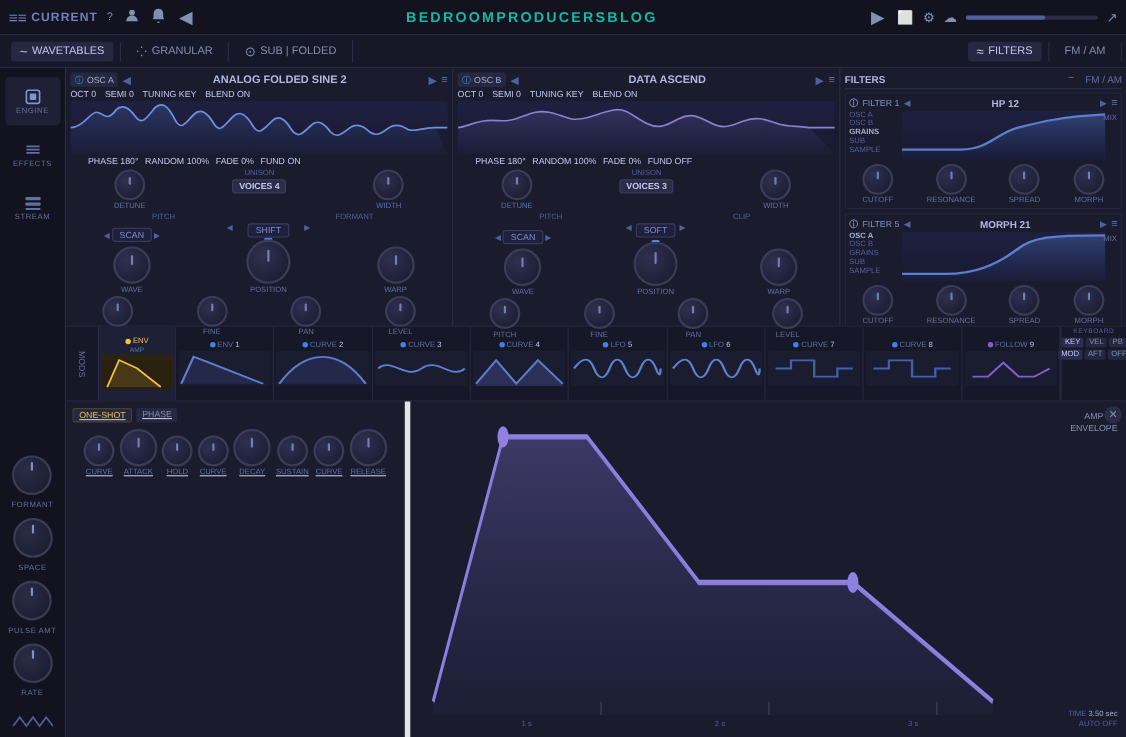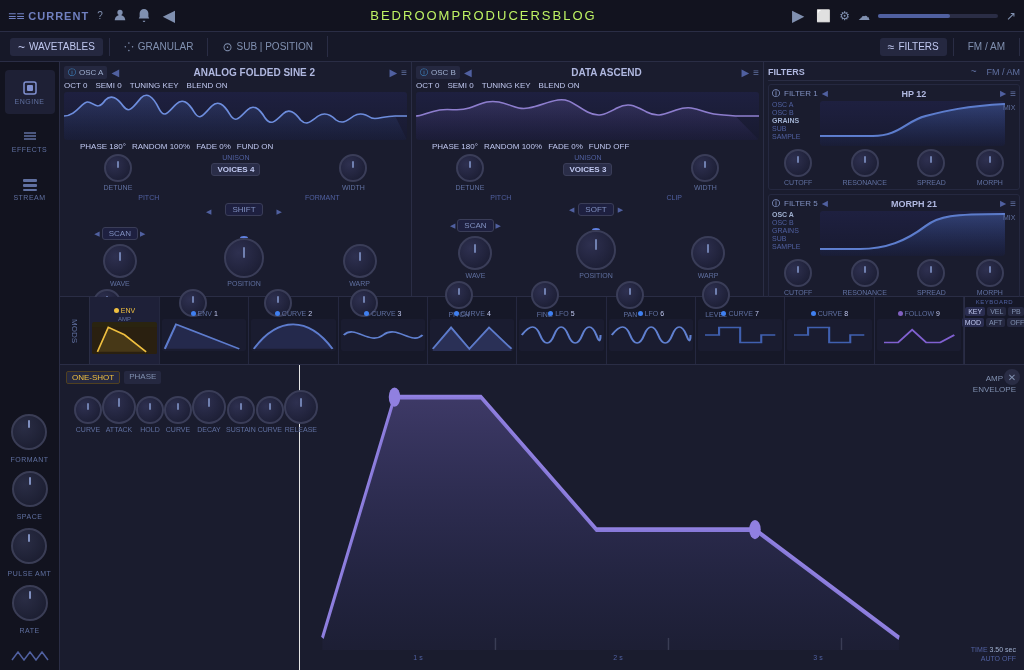--- a/index.html
+++ b/index.html
@@ -22,22 +22,22 @@
       padding: 0 8px;
       border-bottom: 1px solid #2a2d45;
       gap: 8px;
     }
     .top-bar-logo {
       display: flex; align-items: center; gap: 4px;
       color: #a0a8d0; font-size: 11px; font-weight: bold;
     }
     .top-bar-logo span { color: #7080c0; font-size: 14px; }
     .top-bar-center {
-      flex: 1; text-align: center; font-size: 13px; font-weight: normal;
-      color: #bef264; letter-spacing: 2px;
+      flex: 1; text-align: center; font-size: 13px; font-weight: bold;
+      color: #14b8a6; letter-spacing: 2px;
     }
     .top-bar-icons { display: flex; align-items: center; gap: 10px; color: #8090b0; }
     .top-bar-icons svg { width: 14px; height: 14px; fill: currentColor; }
     .top-bar-nav { color: #8090b0; cursor: pointer; font-size: 16px; padding: 0 4px; }
     .top-bar-right { display: flex; align-items: center; gap: 8px; }
     .top-bar-progress {
       width: 120px; height: 4px; background: #2a2d45; border-radius: 2px;
     }
     .top-bar-progress-fill {
       height: 100%; width: 60%; background: #5060a0; border-radius: 2px;
@@ -312,23 +312,24 @@
     }
     .kb-badge.active { color: #c0c8f0; background: #2a2d50; }
 
     
     .env-section {
       flex: 1;
       display: flex;
       background: #1a1c2e;
     }
     .env-panel {
-      width: 240px;
-      border-right: 1px solid #e5e5e5;
+      width: 313px;
+      border-right: 5px solid #e5e5e5;
       padding: 6px;
+      text-decoration: underline;
     }
     .env-header {
       display: flex; align-items: center; gap: 8px;
       margin-bottom: 6px;
     }
     .env-badges {
       display: flex; gap: 4px;
     }
     .env-badge {
       background: #252840; border-radius: 2px; padding: 1px 5px;
@@ -405,21 +406,21 @@
       <span>WAVETABLES</span>
     </div>
     <div class="tab-divider"></div>
     <div class="tab-item">
       <span class="tab-icon">⁘</span>
       <span>GRANULAR</span>
     </div>
     <div class="tab-divider"></div>
     <div class="tab-item">
       <span class="tab-icon">⊙</span>
-      <span>SUB | POSITION</span>
+      <span>SUB | FOLDED</span>
     </div>
   </div>
   <div class="tab-group" style="margin-left:auto">
     <div class="tab-item active">
       <span class="tab-icon">≈</span>
       <span>FILTERS</span>
     </div>
     <div class="tab-divider"></div>
     <div class="tab-item">
       <span>FM / AM</span>
@@ -539,21 +540,21 @@
           <div class="knob-group">
             <div style="display:flex;align-items:center;gap:2px;margin-bottom:2px">
               <span style="font-size:7px;color:#5060a0">◀</span>
               <span class="scan-badge">SCAN</span>
               <span style="font-size:7px;color:#5060a0">▶</span>
             </div>
             <div class="knob knob-md"></div>
             <span class="knob-label">WAVE</span>
           </div>
           <div class="knob-group">
-            <div style="display:flex;align-items:flex-end;gap:14px;margin-bottom:20px">
+            <div style="display:flex;align-items:flex-start;gap:14px;margin-bottom:0">
               <span style="font-size:7px;color:#5060a0">◀</span>
               <span class="scan-badge">SHIFT</span>
               <span style="font-size:7px;color:#5060a0">▶</span>
             </div>
             <div class="knob knob-lg" style="position:relative">
               <div class="blue-arc"></div>
             </div>
             <span class="knob-label">POSITION</span>
           </div>
           <div class="knob-group">
@@ -640,21 +641,21 @@
           <div class="knob-group">
             <div style="display:flex;align-items:center;gap:2px;margin-bottom:2px">
               <span style="font-size:7px;color:#5060a0">◀</span>
               <span class="scan-badge">SCAN</span>
               <span style="font-size:7px;color:#5060a0">▶</span>
             </div>
             <div class="knob knob-md"></div>
             <span class="knob-label">WAVE</span>
           </div>
           <div class="knob-group">
-            <div style="display:flex;align-items:center;gap:4px;margin-bottom:12px">
+            <div style="display:flex;align-items:flex-start;gap:4px;margin-bottom:2px">
               <span style="font-size:7px;color:#5060a0">◀</span>
               <span class="scan-badge">SOFT</span>
               <span style="font-size:7px;color:#5060a0">▶</span>
             </div>
             <div class="knob knob-lg" style="position:relative">
               <div class="blue-arc"></div>
             </div>
             <span class="knob-label">POSITION</span>
           </div>
           <div class="knob-group">

